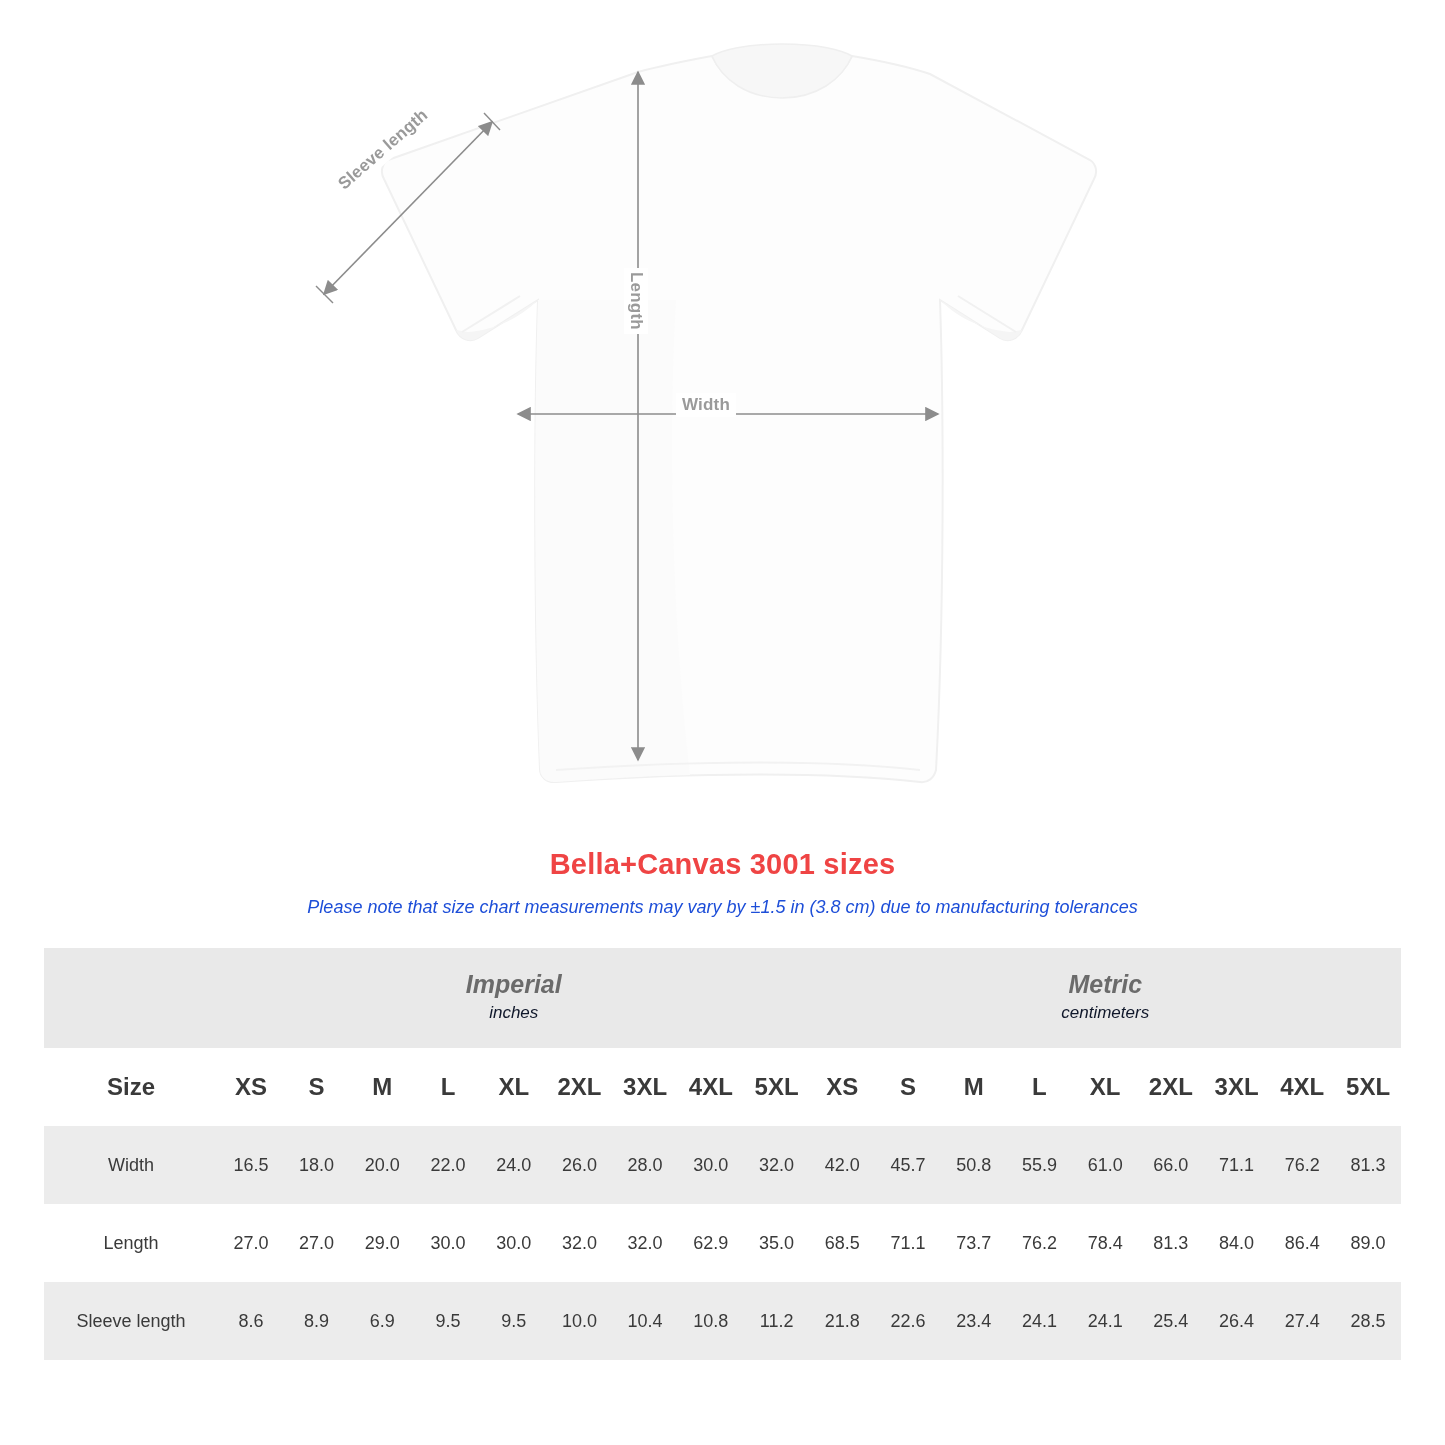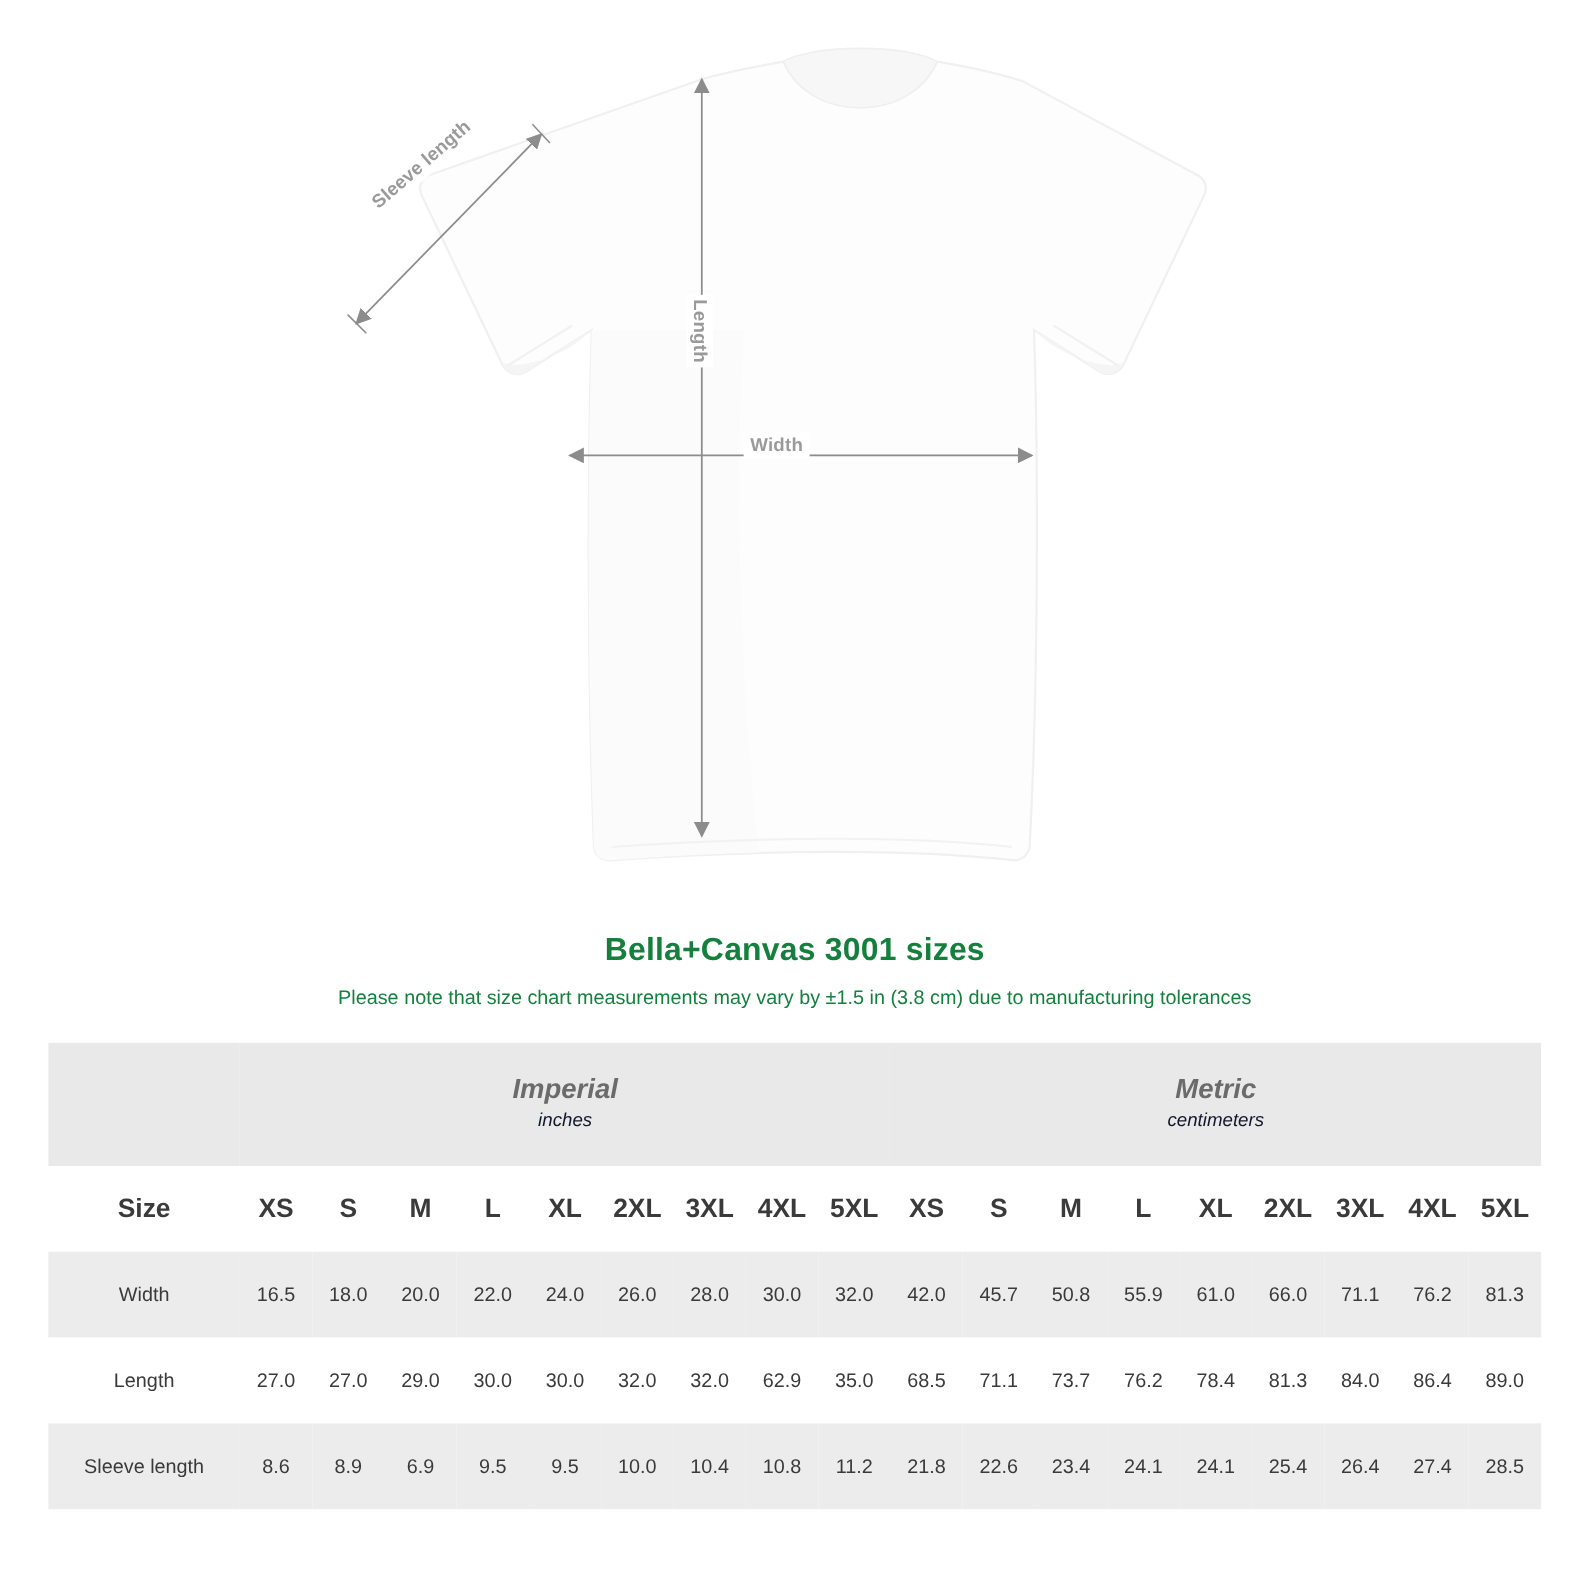--- a/index.html
+++ b/index.html
@@ -69,27 +69,28 @@
   }
 
   
   .title-block {
     text-align: center;
     margin-top: 18px;
   }
   .chart-title {
     font-size: 29px;
     font-weight: bold;
-    color: #15803d;
+    color: #ef4444;
     margin: 0;
     letter-spacing: .2px;
   }
   .chart-note {
     font-size: 18px;
-    color: #15803d;
+    font-style: italic;
+    color: #1d4ed8;
     margin: 16px 0 0 0;
     text-align: center;
   }
 
   
   .table-wrap {
     margin: 30px 44px 0 44px;
     width: 1357px;
   }
   table.size-table {
@@ -102,21 +103,21 @@
     text-align: center;
     font-size: 18px;
     color: #3a3a3a;
     padding: 0;
     height: 78px;
     vertical-align: middle;
     font-weight: normal;
   }
   .unit-head {
     background: #e9e9e9;
-    height: 112px;
+    height: 100px;
   }
   .unit-head .unit-name {
     font-size: 25px;
     font-style: italic;
     font-weight: bold;
     color: #6b6b6b;
     line-height: 1.15;
   }
   .unit-head .unit-sub {
     font-size: 17px;

